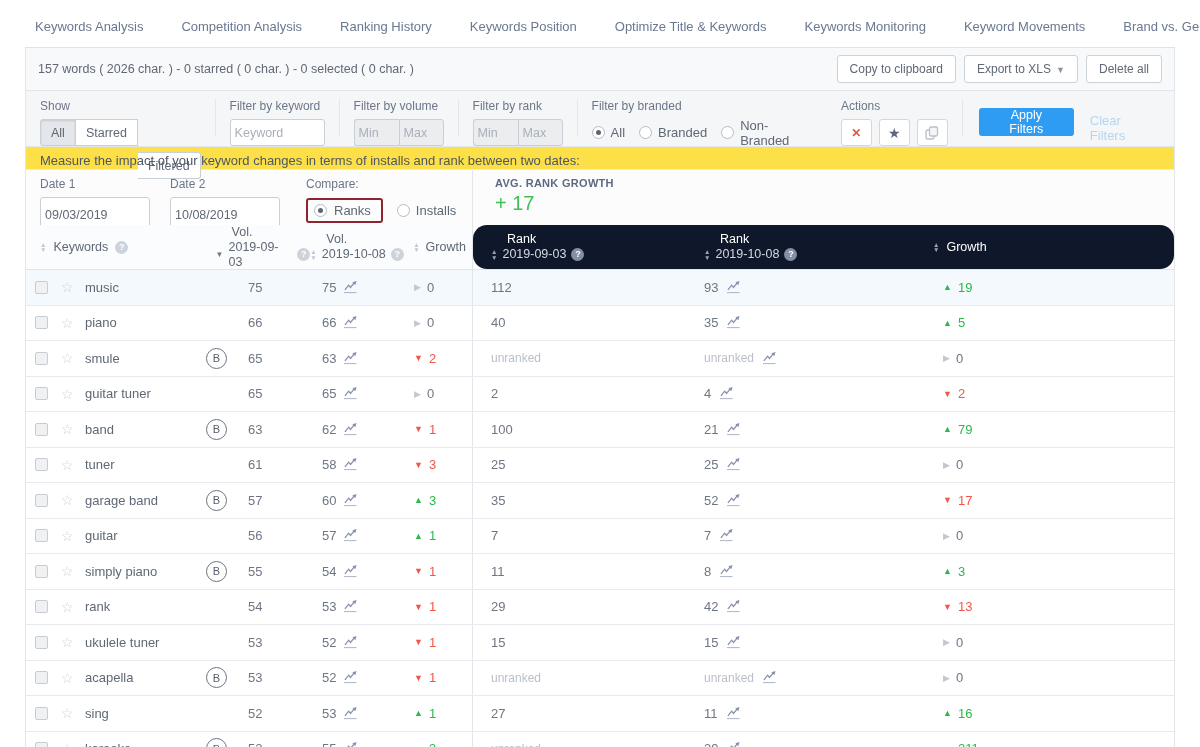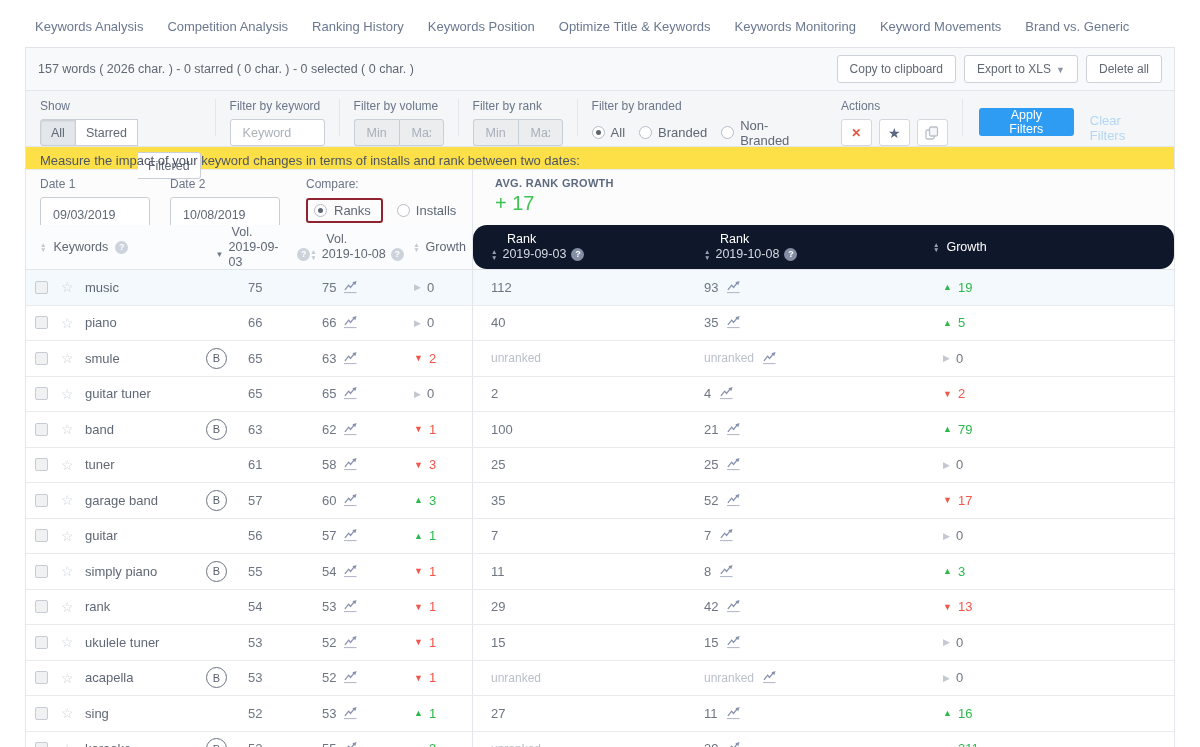--- a/index.html
+++ b/index.html
@@ -1,21 +1,21 @@
 <!DOCTYPE html>
 <html><head>
 <meta charset="utf-8">
 <style>
   * { box-sizing: border-box; margin: 0; padding: 0; }
   html, body { width: 1200px; height: 747px; overflow: hidden; background: #fff;
     font-family: "Liberation Sans", sans-serif; color: #5f6874; }
   .page { padding: 3px 25px 0 25px; }
 
   
-  .tabbar { display: flex; gap: 24px; padding: 16px 10px 0 10px; border-bottom: 1px solid #e0e4e9; height: 45px; }
+  .tabbar { display: flex; gap: 38px; padding: 16px 10px 0 10px; border-bottom: 1px solid #e0e4e9; height: 45px; }
   .tab { position: relative; font-size: 13px; color: #6a7890; padding-bottom: 11px; cursor: pointer; white-space: nowrap; }
 
   .panel { border: 1px solid #e3e6ea; border-top: none; }
 
   
   .summary-bar { display: flex; align-items: center; justify-content: space-between;
     background: #f8f9fb; border-bottom: 1px solid #e3e6ea; padding: 7px 12px; height: 43px; }
   .summary-text { font-size: 12.5px; color: #5f6874; }
   .summary-actions { display: flex; gap: 8px; }
   .btn { background: #fff; border: 1px solid #ccd2d9; border-radius: 3px; color: #5f6874;
@@ -26,21 +26,21 @@
   .filter-bar { display: flex; background: #f5f6f8; border-bottom: 1px solid #e3e6ea; padding: 8px 0 10px 0; height: 56px; }
   .fgroup { padding: 0 14px; border-right: 1px solid #e3e6ea; }
   .fgroup.no-border { border-right: none; }
   .flabel { font-size: 12px; color: #6b7689; margin-bottom: 6px; }
   .btn-group { display: inline-flex; }
   .seg { background: #fff; border: 1px solid #c9cfd7; border-left-width: 0; color: #5f6874;
     font-size: 12.5px; height: 27px; padding: 0 10px; font-family: inherit; cursor: pointer; }
   .seg:first-child { border-left-width: 1px; border-radius: 3px 0 0 3px; }
   .seg:last-child { border-radius: 0 3px 3px 0; margin-top: 33px; }
   .seg.active { background: #e3e6ea; box-shadow: inset 0 1px 2px rgba(0,0,0,.12); }
-  .tinput { height: 27px; border: 1px solid #c9cfd7; border-radius: 3px; padding: 0 12px;
+  .tinput { height: 27px; border: 1px solid #c9cfd7; border-radius: 3px; padding: 0 4px;
     font-size: 12.5px; color: #5f6874; font-family: inherit; background: #fff; }
   .tinput::placeholder { color: #a9b0ba; }
   .kw-input { width: 95px; }
   .minmax { display: inline-flex; }
   .minmax .tinput { width: 45px; background: #ebedef; border-radius: 0; }
   .minmax .tinput:first-child { border-radius: 3px 0 0 3px; border-right: none; }
   .minmax .tinput:last-child { border-radius: 0 3px 3px 0; }
   .radio-row { display: flex; align-items: center; gap: 14px; height: 27px; font-size: 13px; }
   .radio-opt { display: inline-flex; align-items: center; gap: 6px; cursor: pointer; }
   .radio { width: 13px; height: 13px; border: 1px solid #b6bcc6; border-radius: 50%; background: #fff;

